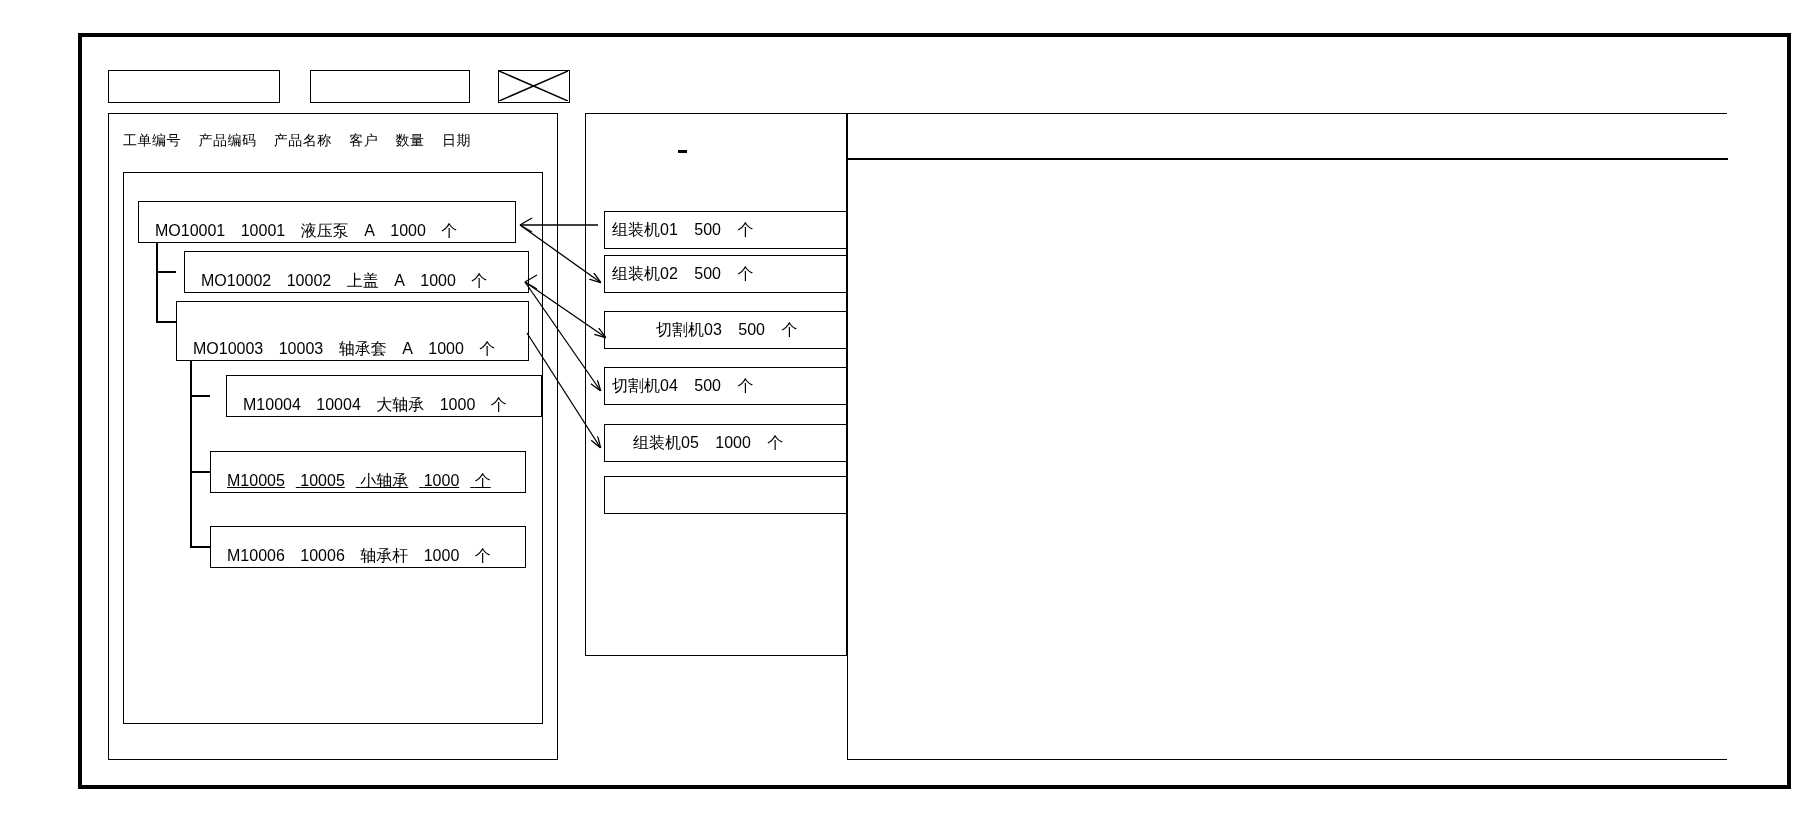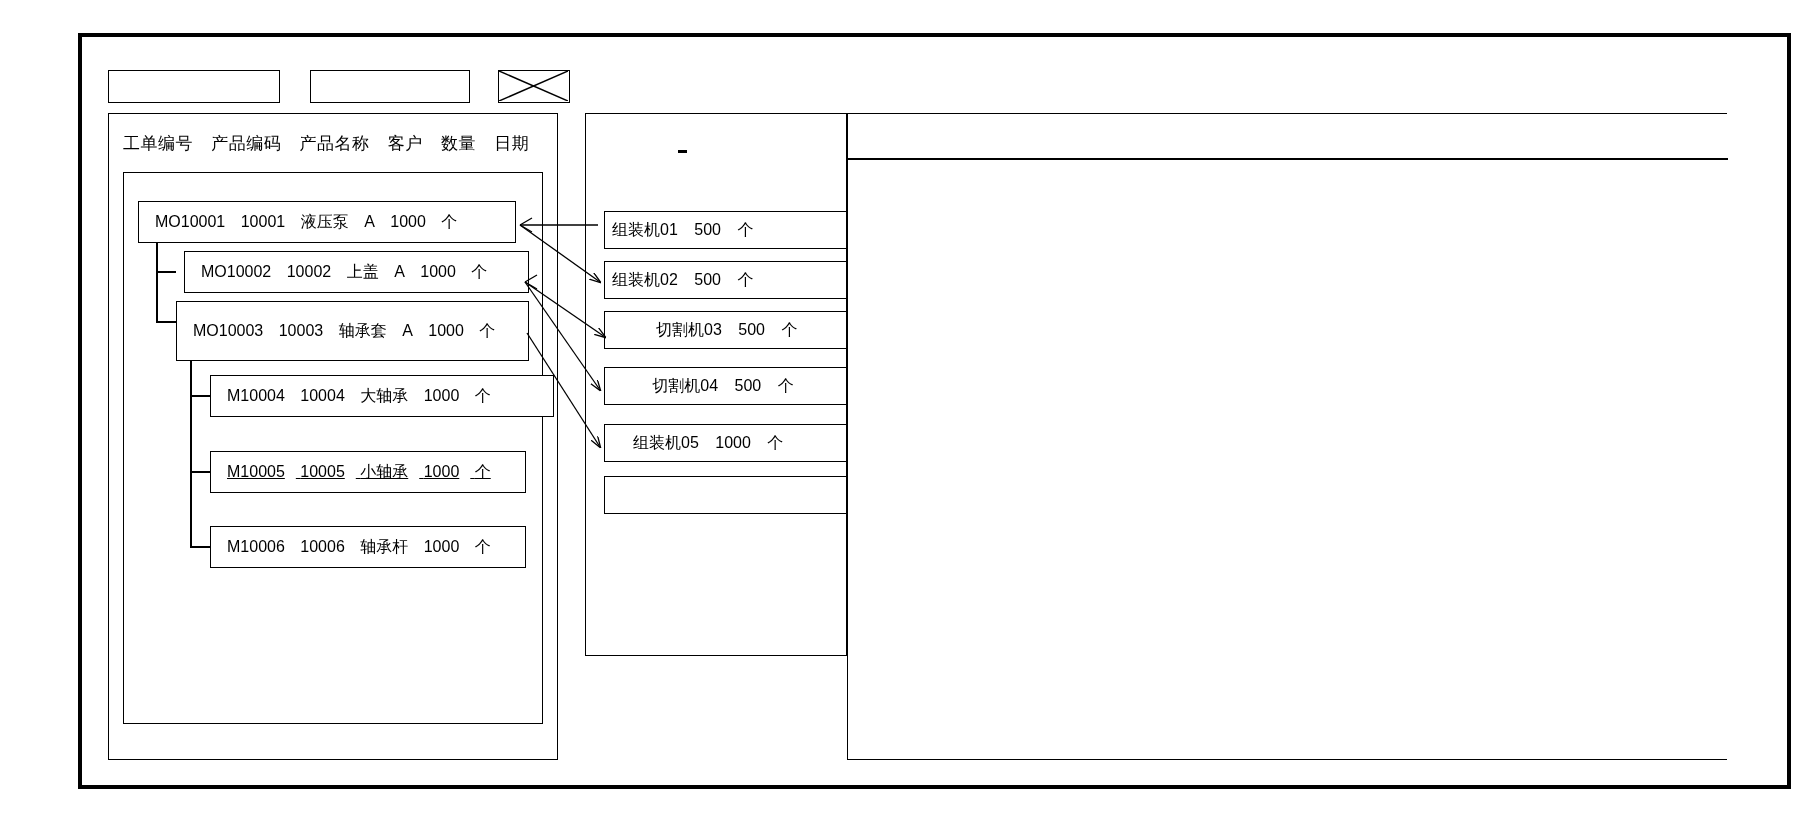--- a/index.html
+++ b/index.html
@@ -74,21 +74,21 @@
     width: 450px;
     height: 647px;
     border: 1.5px solid #000000;
     box-sizing: border-box;
     background: #ffffff;
   }
   .tree-header {
     position: absolute;
     left: 14px;
     top: 18px;
-    font-size: 17px;
+    font-size: 14px;
     letter-spacing: 0.5px;
     white-space: nowrap;
   }
   .tree-header span { margin-right: 13px; }
   .tree-header span:last-child { margin-right: 0; }
 
   .panel-left-inner {
     position: absolute;
     left: 14px;
     top: 58px;
@@ -99,21 +99,21 @@
     background: #ffffff;
   }
 
   
   .node {
     position: absolute;
     border: 1.5px solid #000000;
     box-sizing: border-box;
     background: #ffffff;
     display: flex;
-    align-items: center;
+    align-items: flex-end;
     font-size: 16px;
     white-space: nowrap;
   }
   .node .cells { padding-left: 16px; }
   .node .cells span { margin-right: 11px; }
 
   
   .tl-v, .tl-h {
     position: absolute;
     background: #000000;
@@ -253,21 +253,21 @@
         <div class="cells">
           <span>MO10003</span>
           <span>10003</span>
           <span>轴承套</span>
           <span>A</span>
           <span>1000</span>
           <span>个</span>
         </div>
       </div>
 
-      <div class="node" style="left:86px; top:202px; width:344px; height:42px;">
+      <div class="node" style="left:102px; top:202px; width:316px; height:42px;">
         <div class="cells">
           <span>M10004</span>
           <span>10004</span>
           <span>大轴承</span>
           <span>1000</span>
           <span>个</span>
         </div>
       </div>
 
       <div class="node" style="left:86px; top:278px; width:316px; height:42px;text-decoration:underline;">
@@ -298,37 +298,37 @@
     <div class="mid-dash"></div>
 
     <div class="mid-item" style="top:97px;">
       <div class="mi-inner">
         <span>组装机01</span>
         <span>500</span>
         <span>个</span>
       </div>
     </div>
 
-    <div class="mid-item" style="top:147px;">
+    <div class="mid-item" style="top:141px;">
       <div class="mi-inner">
         <span>组装机02</span>
         <span>500</span>
         <span>个</span>
       </div>
     </div>
 
     <div class="mid-item" style="top:197px;padding-left:44px;">
       <div class="mi-inner">
         <span>切割机03</span>
         <span>500</span>
         <span>个</span>
       </div>
     </div>
 
-    <div class="mid-item" style="top:253px;justify-content:center;">
+    <div class="mid-item" style="top:253px;">
       <div class="mi-inner">
         <span>切割机04</span>
         <span>500</span>
         <span>个</span>
       </div>
     </div>
 
     <div class="mid-item" style="top:310px;padding-left:21px;">
       <div class="mi-inner">
         <span>组装机05</span>

